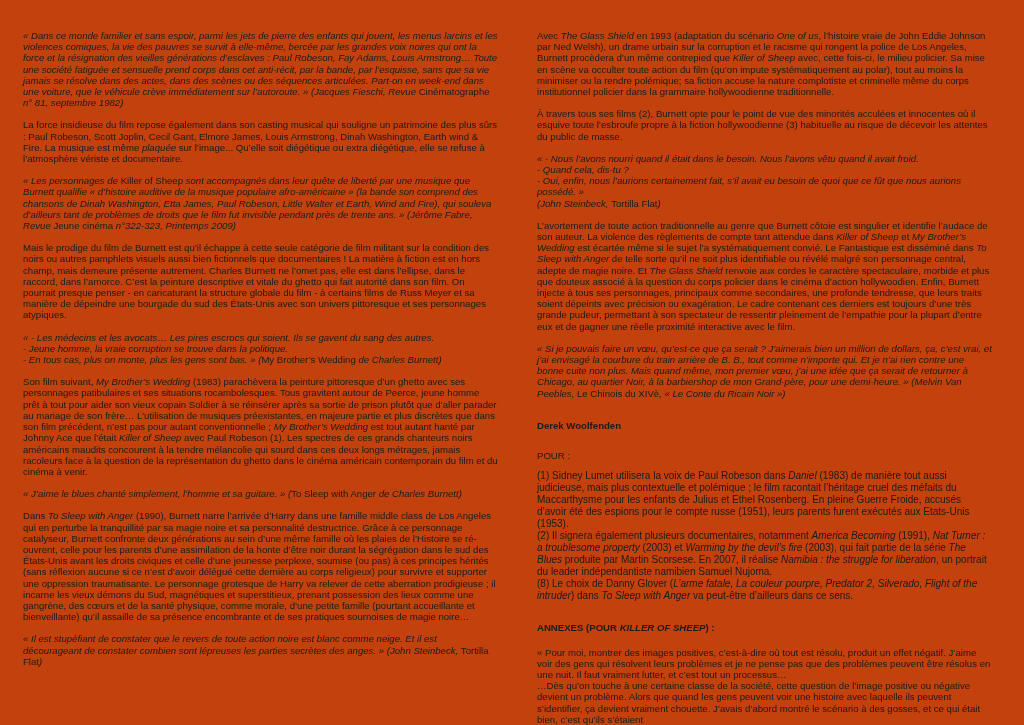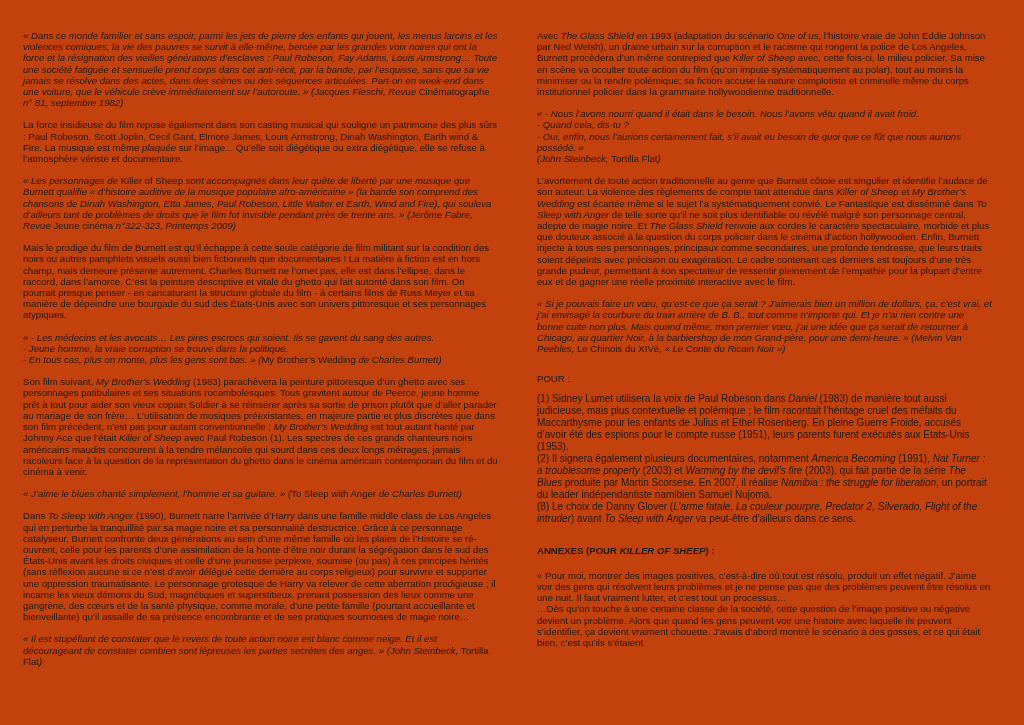--- a/index.html
+++ b/index.html
@@ -61,27 +61,29 @@
       <p class="blk quote"><span class="s-i">« - Les médecins et les avocats… Les pires escrocs qui soient. Ils se gavent du sang des autres.
 - Jeune homme, la vraie corruption se trouve dans la politique.
 - En tous cas, plus on monte, plus les gens sont bas. » (</span><span class="s-r">My Brother’s Wedding</span><span class="s-i"> de Charles Burnett)</span></p>
       <p class="blk body"><span class="s-r">Son film suivant, </span><span class="s-i">My Brother’s Wedding</span><span class="s-r"> (1983) parachèvera la peinture pittoresque d’un ghetto avec ses personnages patibulaires et ses situations rocambolesques. Tous gravitent autour de Peerce, jeune homme prêt à tout pour aider son vieux copain Soldier à se réinsérer après sa sortie de prison plutôt que d’aller parader au mariage de son frère… L’utilisation de musiques préexistantes, en majeure partie et plus discrètes que dans son film précédent, n’est pas pour autant conventionnelle ; </span><span class="s-i">My Brother’s Wedding</span><span class="s-r"> est tout autant hanté par Johnny Ace que l’était </span><span class="s-i">Killer of Sheep</span><span class="s-r"> avec Paul Robeson (1). Les spectres de ces grands chanteurs noirs américains maudits concourent à la tendre mélancolie qui sourd dans ces deux longs métrages, jamais racoleurs face à la question de la représentation du ghetto dans le cinéma américain contemporain du film et du cinéma à venir.</span></p>
       <p class="blk quote"><span class="s-i">« J’aime le blues chanté simplement, l’homme et sa guitare. » (</span><span class="s-r">To Sleep with Anger</span><span class="s-i"> de Charles Burnett)</span></p>
       <p class="blk body"><span class="s-r">Dans </span><span class="s-i">To Sleep with Anger</span><span class="s-r"> (1990), Burnett narre l’arrivée d’Harry dans une famille middle class de Los Angeles qui en perturbe la tranquillité par sa magie noire et sa personnalité destructrice. Grâce à ce personnage catalyseur, Burnett confronte deux générations au sein d’une même famille où les plaies de l’Histoire se ré-ouvrent, celle pour les parents d’une assimilation de la honte d’être noir durant la ségrégation dans le sud des États-Unis avant les droits civiques et celle d’une jeunesse perplexe, soumise (ou pas) à ces principes hérités (sans réflexion aucune si ce n’est d’avoir délégué cette dernière au corps religieux) pour survivre et supporter une oppression traumatisante. Le personnage grotesque de Harry va relever de cette aberration prodigieuse ; il incarne les vieux démons du Sud, magnétiques et superstitieux, prenant possession des lieux comme une gangrène, des cœurs et de la santé physique, comme morale, d’une petite famille (pourtant accueillante et bienveillante) qu’il assaille de sa présence encombrante et de ses pratiques sournoises de magie noire…</span></p>
       <p class="blk quote"><span class="s-i">« Il est stupéfiant de constater que le revers de toute action noire est blanc comme neige. Et il est décourageant de constater combien sont lépreuses les parties secrètes des anges. » (John Steinbeck, </span><span class="s-r">Tortilla Flat</span><span class="s-i">)</span></p>
     </div>
   <div class="page page-right">
       <p class="blk body"><span class="s-r">Avec </span><span class="s-i">The Glass Shield</span><span class="s-r"> en 1993 (adaptation du scénario </span><span class="s-i">One of us</span><span class="s-r">, l’histoire vraie de John Eddie Johnson par Ned Welsh), un drame urbain sur la corruption et le racisme qui rongent la police de Los Angeles, Burnett procèdera d’un même contrepied que </span><span class="s-i">Killer of Sheep</span><span class="s-r"> avec, cette fois-ci, le milieu policier. Sa mise en scène va occulter toute action du film (qu’on impute systématiquement au polar), tout au moins la minimiser ou la rendre polémique; sa fiction accuse la nature complotiste et criminelle même du corps institutionnel policier dans la grammaire hollywoodienne traditionnelle.</span></p>
+      <p class="blk body"><span class="s-r">À travers tous ses films (2), Burnett opte pour le point de vue des minorités acculées et innocentes où il esquive toute l’esbroufe propre à la fiction hollywoodienne (3) habituelle au risque de décevoir les attentes du public de masse.</span></p>
       <p class="blk quote"><span class="s-i">« - Nous l’avons nourri quand il était dans le besoin. Nous l’avons vêtu quand il avait froid.
 - Quand cela, dis-tu ?
 - Oui, enfin, nous l’aurions certainement fait, s’il avait eu besoin de quoi que ce fût que nous aurions possédé. »
 (John Steinbeck, </span><span class="s-r">Tortilla Flat</span><span class="s-i">)</span></p>
       <p class="blk body"><span class="s-r">L’avortement de toute action traditionnelle au genre que Burnett côtoie est singulier et identifie l’audace de son auteur. La violence des règlements de compte tant attendue dans </span><span class="s-i">Killer of Sheep</span><span class="s-r"> et </span><span class="s-i">My Brother’s Wedding</span><span class="s-r"> est écartée même si le sujet l’a systématiquement convié. Le Fantastique est disséminé dans </span><span class="s-i">To Sleep with Anger</span><span class="s-r"> de telle sorte qu’il ne soit plus identifiable ou révélé malgré son personnage central, adepte de magie noire. Et </span><span class="s-i">The Glass Shield</span><span class="s-r"> renvoie aux cordes le caractère spectaculaire, morbide et plus que douteux associé à la question du corps policier dans le cinéma d’action hollywoodien. Enfin, Burnett injecte à tous ses personnages, principaux comme secondaires, une profonde tendresse, que leurs traits soient dépeints avec précision ou exagération. Le cadre contenant ces derniers est toujours d’une très grande pudeur, permettant à son spectateur de ressentir pleinement de l’empathie pour la plupart d’entre eux et de gagner une réelle proximité interactive avec le film.</span></p>
       <p class="blk quote"><span class="s-i">« Si je pouvais faire un vœu, qu’est-ce que ça serait ? J’aimerais bien un million de dollars, ça, c’est vrai, et j’ai envisagé la courbure du train arrière de B. B., tout comme n’importe qui. Et je n’ai rien contre une bonne cuite non plus. Mais quand même, mon premier vœu, j’ai une idée que ça serait de retourner à Chicago, au quartier Noir, à la barbiershop de mon Grand-père, pour une demi-heure. » (Melvin Van Peebles, </span><span class="s-r">Le Chinois du XIVè</span><span class="s-i">, « Le Conte du Ricain Noir »)</span></p>
+      <p class="blk byline"><span class="s-b">Derek Woolfenden</span></p>
       <p class="blk notes-label"><span class="s-r">POUR :</span></p>
       <p class="blk note"><span class="s-r">(1) Sidney Lumet utilisera la voix de Paul Robeson dans </span><span class="s-i">Daniel</span><span class="s-r"> (1983) de manière tout aussi judicieuse, mais plus contextuelle et polémique ; le film racontait l’héritage cruel des méfaits du Maccarthysme pour les enfants de Julius et Ethel Rosenberg. En pleine Guerre Froide, accusés d’avoir été des espions pour le compte russe (1951), leurs parents furent exécutés aux Etats-Unis (1953).</span></p>
       <p class="blk note"><span class="s-r">(2) Il signera également plusieurs documentaires, notamment </span><span class="s-i">America Becoming</span><span class="s-r"> (1991), </span><span class="s-i">Nat Turner : a troublesome property</span><span class="s-r"> (2003) et </span><span class="s-i">Warming by the devil’s fire</span><span class="s-r"> (2003), qui fait partie de la série </span><span class="s-i">The Blues</span><span class="s-r"> produite par Martin Scorsese. En 2007, il réalise </span><span class="s-i">Namibia : the struggle for liberation</span><span class="s-r">, un portrait du leader indépendantiste namibien Samuel Nujoma.</span></p>
-      <p class="blk note"><span class="s-r">(8) Le choix de Danny Glover (</span><span class="s-i">L’arme fatale, La couleur pourpre, Predator 2, Silverado, Flight of the intruder</span><span class="s-r">) avant </span><span class="s-i">To Sleep with Anger</span><span class="s-r"> va peut-être d’ailleurs dans ce sens.</span></p>
+      <p class="blk note"><span class="s-r">(8) Le choix de Danny Glover (</span><span class="s-i">L’arme fatale, La couleur pourpre, Predator 2, Silverado, Flight of the intruder</span><span class="s-r">) dans </span><span class="s-i">To Sleep with Anger</span><span class="s-r"> va peut-être d’ailleurs dans ce sens.</span></p>
       <p class="blk annex-heading"><span class="s-b">ANNEXES (POUR </span><span class="s-bi">KILLER OF SHEEP</span><span class="s-b">) :</span></p>
       <p class="blk body"><span class="s-r">« Pour moi, montrer des images positives, c’est-à-dire où tout est résolu, produit un effet négatif. J’aime voir des gens qui résolvent leurs problèmes et je ne pense pas que des problèmes peuvent être résolus en une nuit. Il faut vraiment lutter, et c’est tout un processus…
 …Dès qu’on touche à une certaine classe de la société, cette question de l’image positive ou négative devient un problème. Alors que quand les gens peuvent voir une histoire avec laquelle ils peuvent s’identifier, ça devient vraiment chouette. J’avais d’abord montré le scénario à des gosses, et ce qui était bien, c’est qu’ils s’étaient</span></p>
     </div>
 </div>
 
 </body></html>

